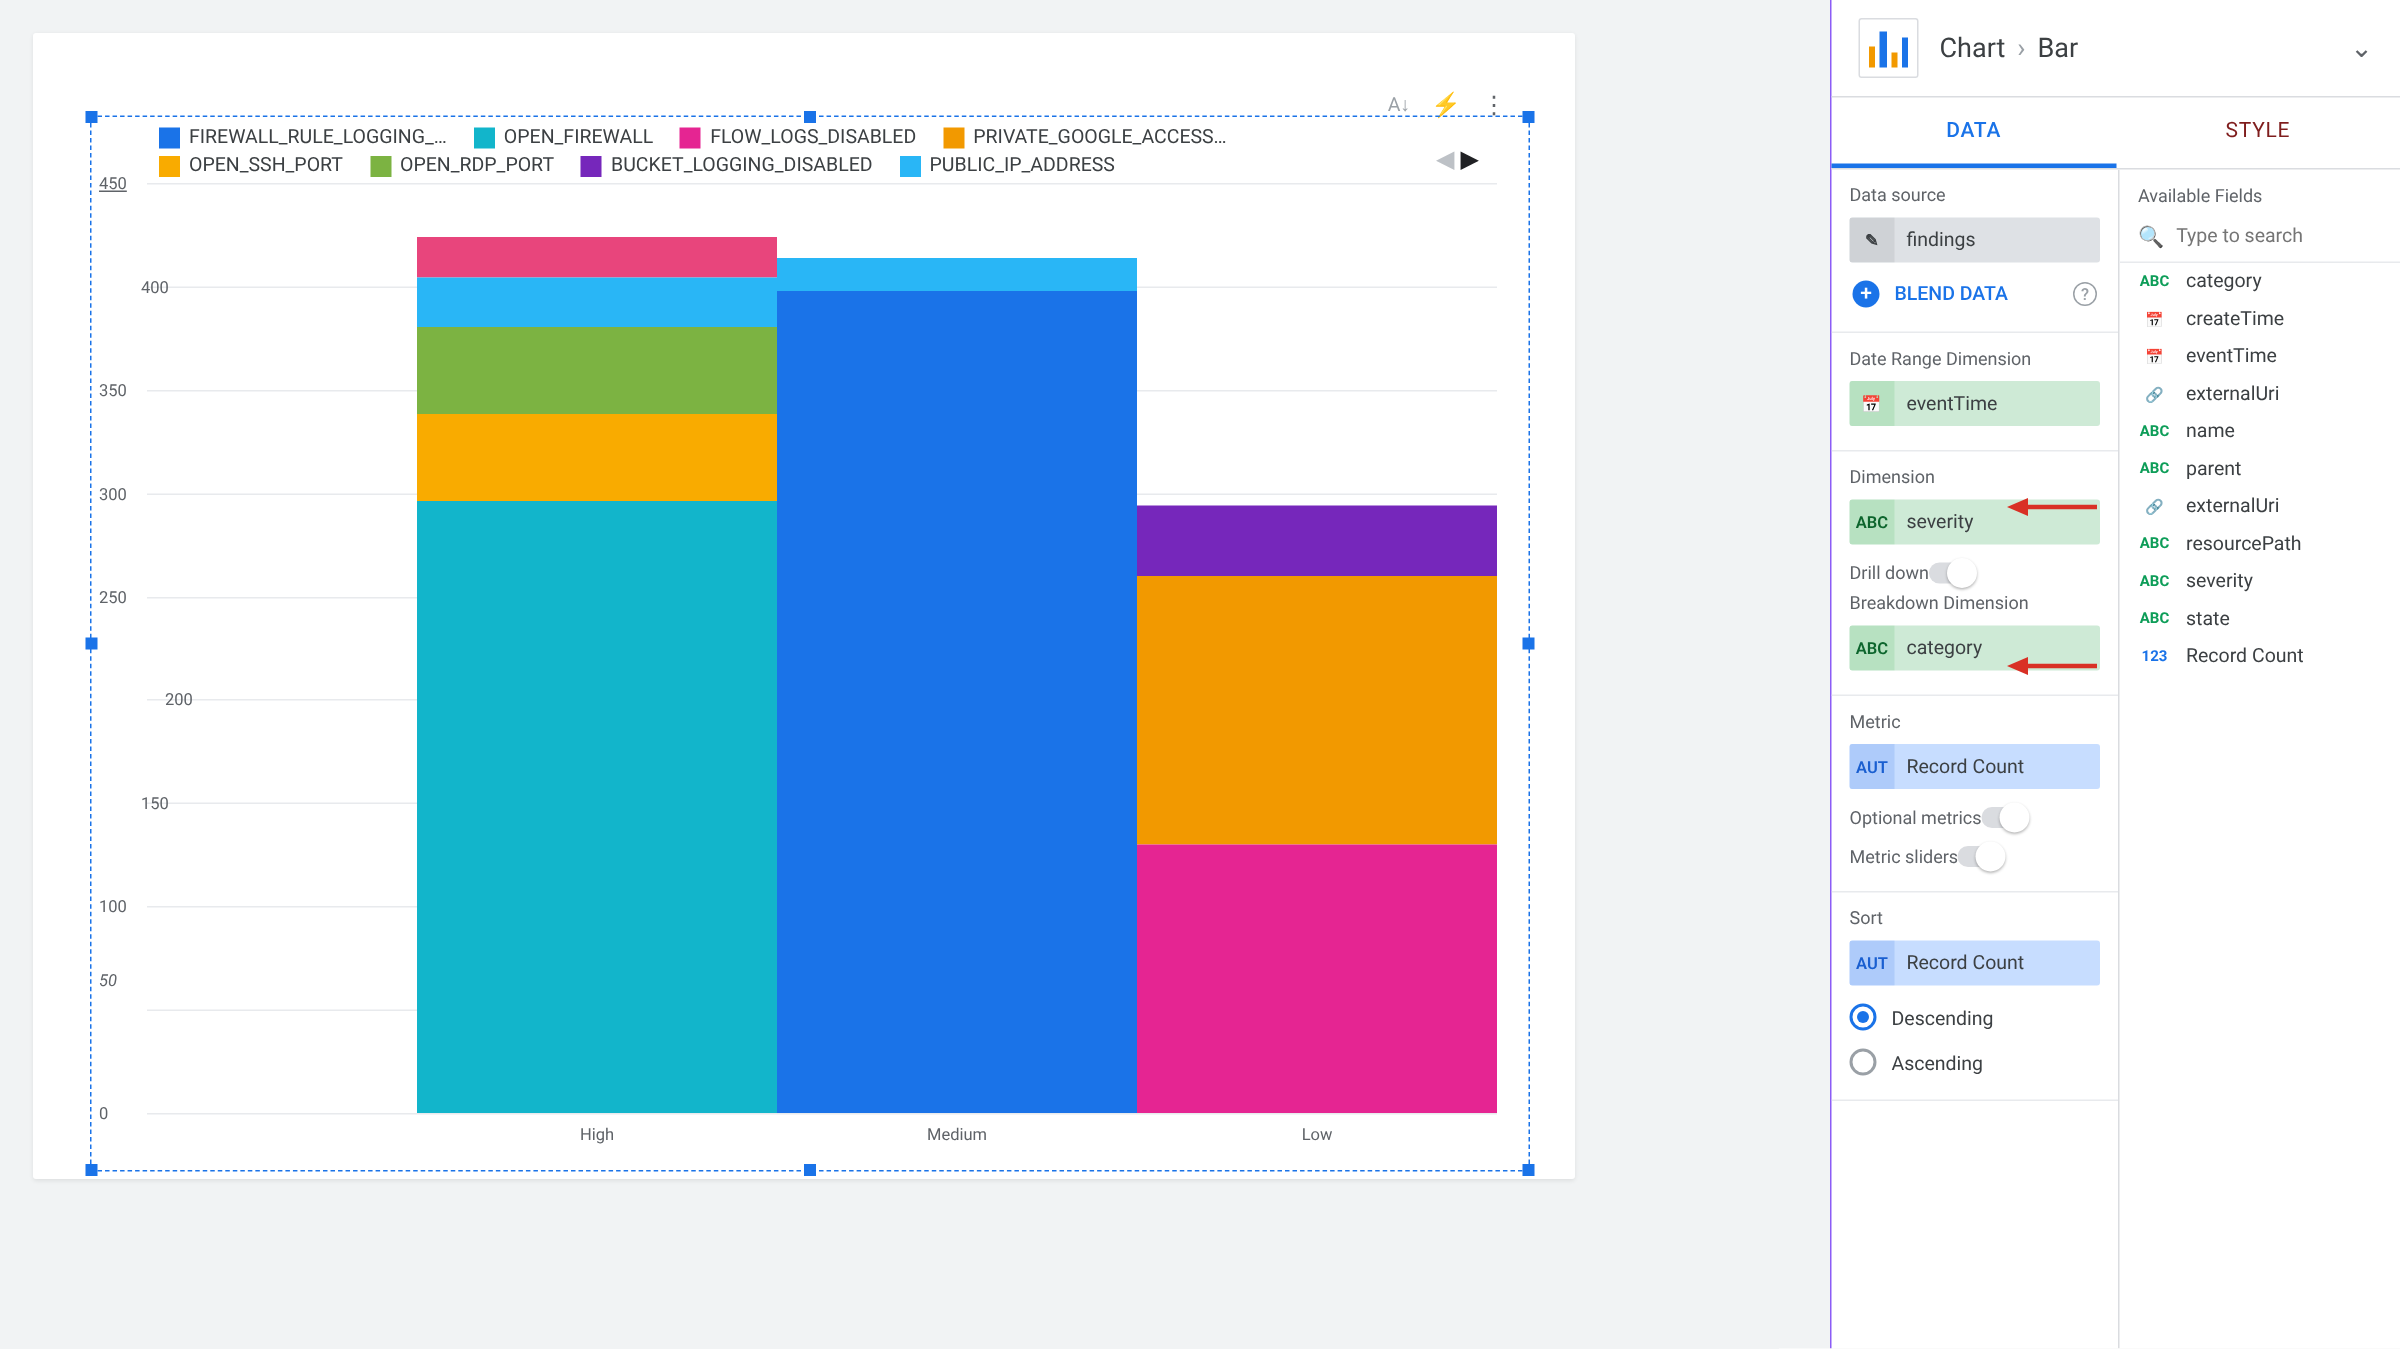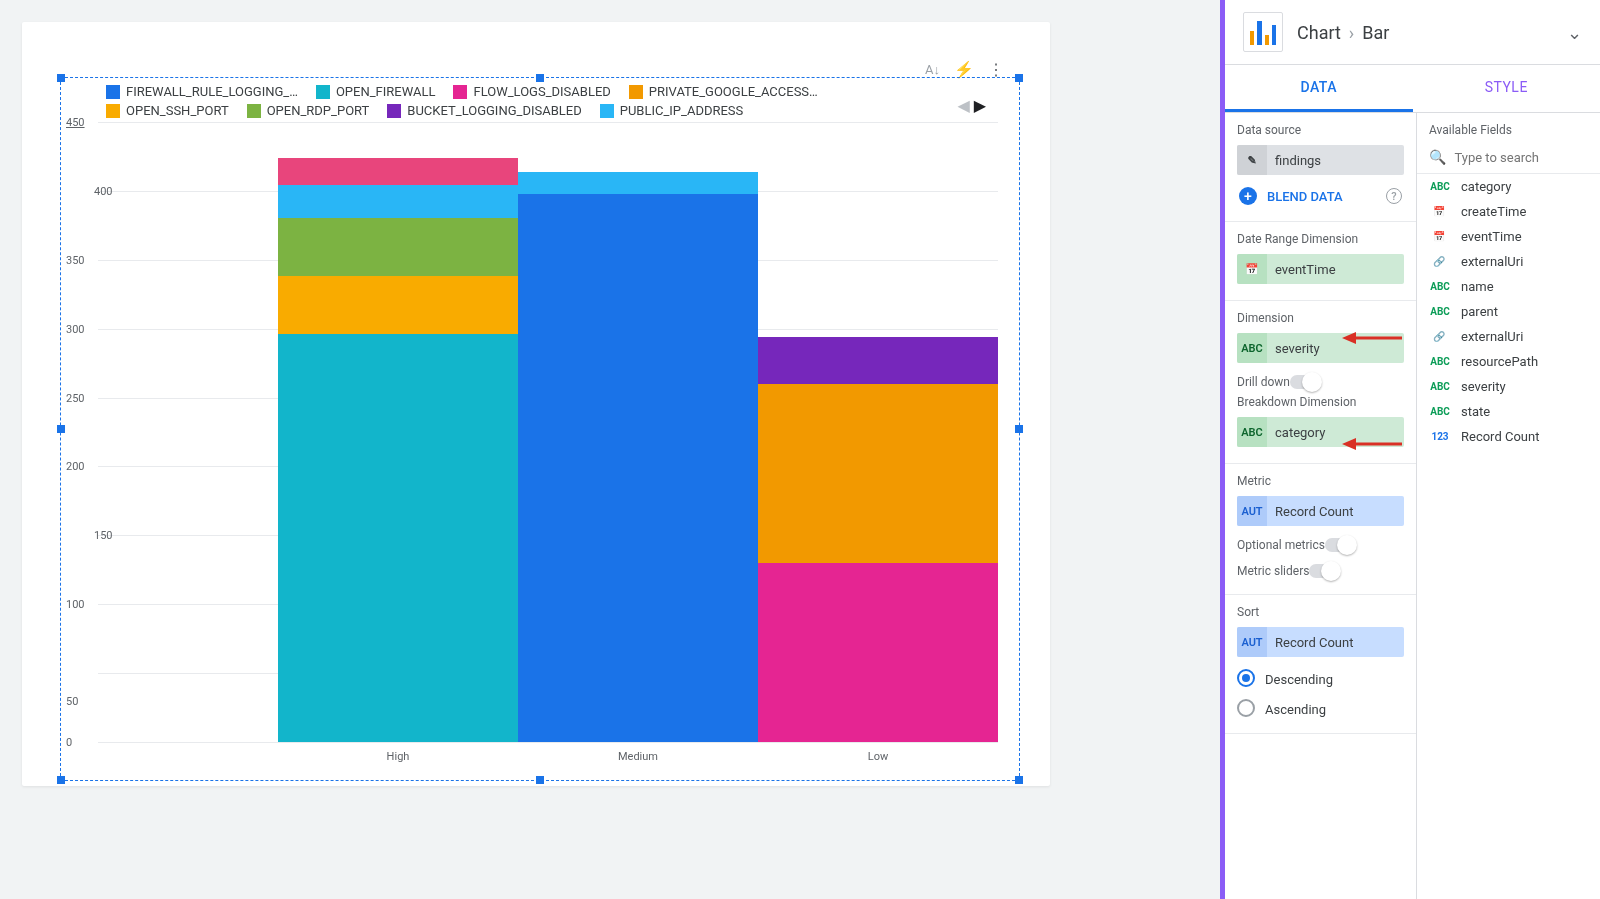--- a/index.html
+++ b/index.html
@@ -19,29 +19,29 @@
 .swatch{width:14px;height:14px}
 .legend-nav{position:absolute;right:64px;top:74px;display:flex;gap:4px;font-size:16px}
 .legend-nav .dis{color:#bdc1c6}.legend-nav .en{color:#202124}
 .plot{position:absolute;left:76px;top:100px;width:900px;height:620px}
 .axis-y{position:absolute;left:-32px;font-size:11px;color:#5f6368}
 .grid-line{position:absolute;left:0;width:100%;height:1px;background:#e8eaed}
 .bars{position:absolute;left:0;top:0;width:100%;height:100%;display:flex;justify-content:flex-end;align-items:flex-end}
 .bar-group{width:240px;display:flex;flex-direction:column-reverse}
 .seg{width:100%}
 .xlabel{position:absolute;top:100%;margin-top:8px;font-size:11px;color:#5f6368;width:100%;text-align:center}
-.panel{width:380px;background:#fff;height:100%;border-left:5px solid #8b5cf6;display:flex;flex-direction:column;font-size:14px;color:#3c4043}
+.panel{width:380px;background:#fff;height:100%;border-left:1px solid #8b5cf6;display:flex;flex-direction:column;font-size:14px;color:#3c4043}
 .panel-head{display:flex;align-items:center;gap:14px;padding:12px 18px;border-bottom:1px solid #dadce0}
 .chart-icon{width:40px;height:40px;border:1px solid #dadce0;border-radius:2px;display:flex;align-items:flex-end;justify-content:center;gap:3px;padding:6px}
 .chart-icon i{display:block;width:5px}
 .crumb{font-size:18px;color:#3c4043;display:flex;align-items:center;gap:8px}
 .crumb .sep{color:#9aa0a6}
 .crumb-caret{margin-left:auto;color:#5f6368;font-size:18px}
 .tabs{display:flex;border-bottom:1px solid #dadce0}
-.tab{flex:1;text-align:center;padding:14px 0;font-size:14px;letter-spacing:.5px;color:#8b5cf6;cursor:pointer}
+.tab{flex:1;text-align:center;padding:14px 0;font-size:14px;letter-spacing:.5px;color:#7f1d1d;cursor:pointer}
 .tab.active{color:#1a73e8;border-bottom:3px solid #1a73e8;font-weight:500}
 .pbody{flex:1;display:flex;overflow:hidden}
 .col-left{width:192px;border-right:1px solid #dadce0;overflow-y:auto}
 .col-right{flex:1;overflow-y:auto}
 .sect{padding:10px 12px;border-bottom:1px solid #e8eaed}
 .sect-title{font-size:12px;color:#5f6368;margin-bottom:8px}
 .chip{display:flex;align-items:center;height:30px;border-radius:2px;overflow:hidden;font-size:13px;margin-bottom:6px;cursor:pointer}
 .chip .ic{width:30px;height:100%;display:flex;align-items:center;justify-content:center;font-size:11px;font-weight:600}
 .chip .tx{padding:0 8px;flex:1}
 .chip.grey{background:#dee1e5}.chip.grey .ic{background:#cfd2d6;color:#3c4043}
@@ -110,27 +110,27 @@
         </div>
       </div>
     <div class="legend-nav">
       <span class="dis">◀</span>
       <span class="en">▶</span>
     </div>
     <div class="plot" id="plot">
         <div class="grid-line" style="top: 620px;"></div>
         <div class="axis-y" style="top: 614px;">0</div>
         <div class="grid-line" style="top: 551.111px;"></div>
-        <div class="axis-y" style="top: 573px;">50</div>
+        <div class="axis-y" style="top: 525px; font-style: italic;">50</div>
         <div class="grid-line" style="top: 482.222px;"></div>
         <div class="axis-y" style="top: 476.222px;">100</div>
         <div class="grid-line" style="top: 413.333px;"></div>
         <div class="axis-y" style="top: 407.333px; margin-left: 28px;">150</div>
         <div class="grid-line" style="top: 344.444px;"></div>
-        <div class="axis-y" style="top: 338.444px;">200</div>
+        <div class="axis-y" style="top: 338.444px; margin-left: 44px;">200</div>
         <div class="grid-line" style="top: 275.556px;"></div>
         <div class="axis-y" style="top: 269.556px;">250</div>
         <div class="grid-line" style="top: 206.667px;"></div>
         <div class="axis-y" style="top: 200.667px;">300</div>
         <div class="grid-line" style="top: 137.778px;"></div>
         <div class="axis-y" style="top: 131.778px;">350</div>
         <div class="grid-line" style="top: 68.8889px;"></div>
         <div class="axis-y" style="top: 62.8889px; margin-left: 28px;">400</div>
         <div class="grid-line" style="top: 0px;"></div>
         <div class="axis-y" style="top: -6px; text-decoration: underline;">450</div>

